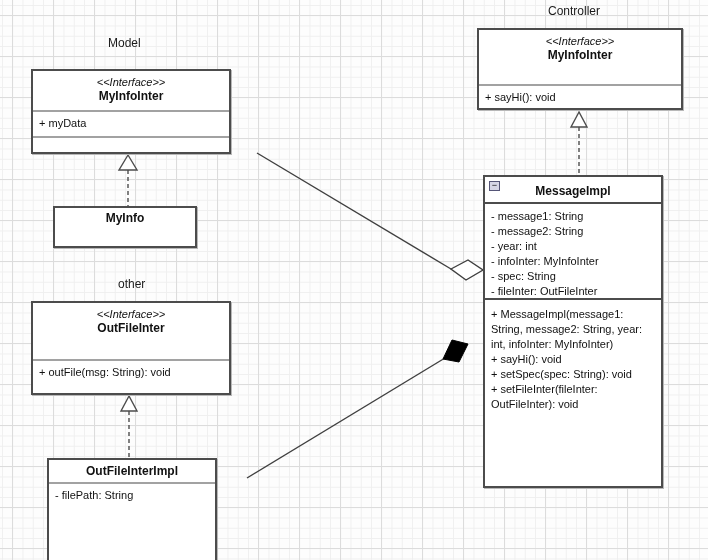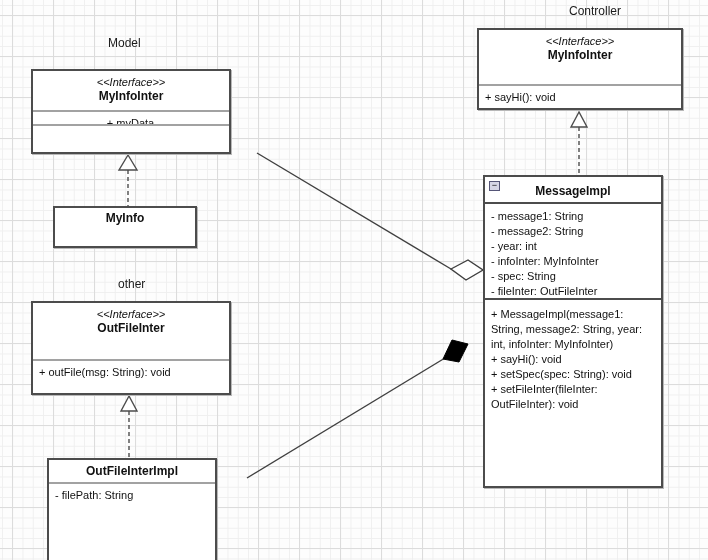--- a/index.html
+++ b/index.html
@@ -84,28 +84,28 @@
     </g>
 
     <g>
       <line x1="247" y1="478" x2="445" y2="358" stroke="#3f3f3f" stroke-width="1.4"></line>
       <polygon points="443,359 452,340 468,344 459,362" fill="#000000" stroke="#000000"></polygon>
     </g>
   </svg>
 
   <div class="pkg-label" style="left:108px; top:36px;">Model</div>
   <div class="pkg-label" style="left:118px; top:277px;">other</div>
-  <div class="pkg-label" style="left:569px; top:4px;">Controller</div>
+  <div class="pkg-label" style="left:548px; top:4px;">Controller</div>
 
   <div class="uml-box" style="left:31px; top:69px; width:200px; height:85px;">
     <div class="sec hdr" style="height:39px;">
       <div class="stereotype">&lt;&lt;Interface&gt;&gt;</div>
       <div class="cls-name">MyInfoInter</div>
     </div>
-    <div class="sec light-sep members" style="height:14px;text-align:center;">
+    <div class="sec light-sep members" style="height:26px;">
       <div class="member-line">+ myData</div>
     </div>
     <div class="sec light-sep" style="flex:1;"></div>
   </div>
 
   <div class="uml-box" style="left:53px; top:206px; width:144px; height:42px;">
     <div class="sec hdr" style="height:22px; padding-top:3px;">
       <div class="cls-name">MyInfo</div>
     </div>
     <div class="sec" style="flex:1;"></div>

